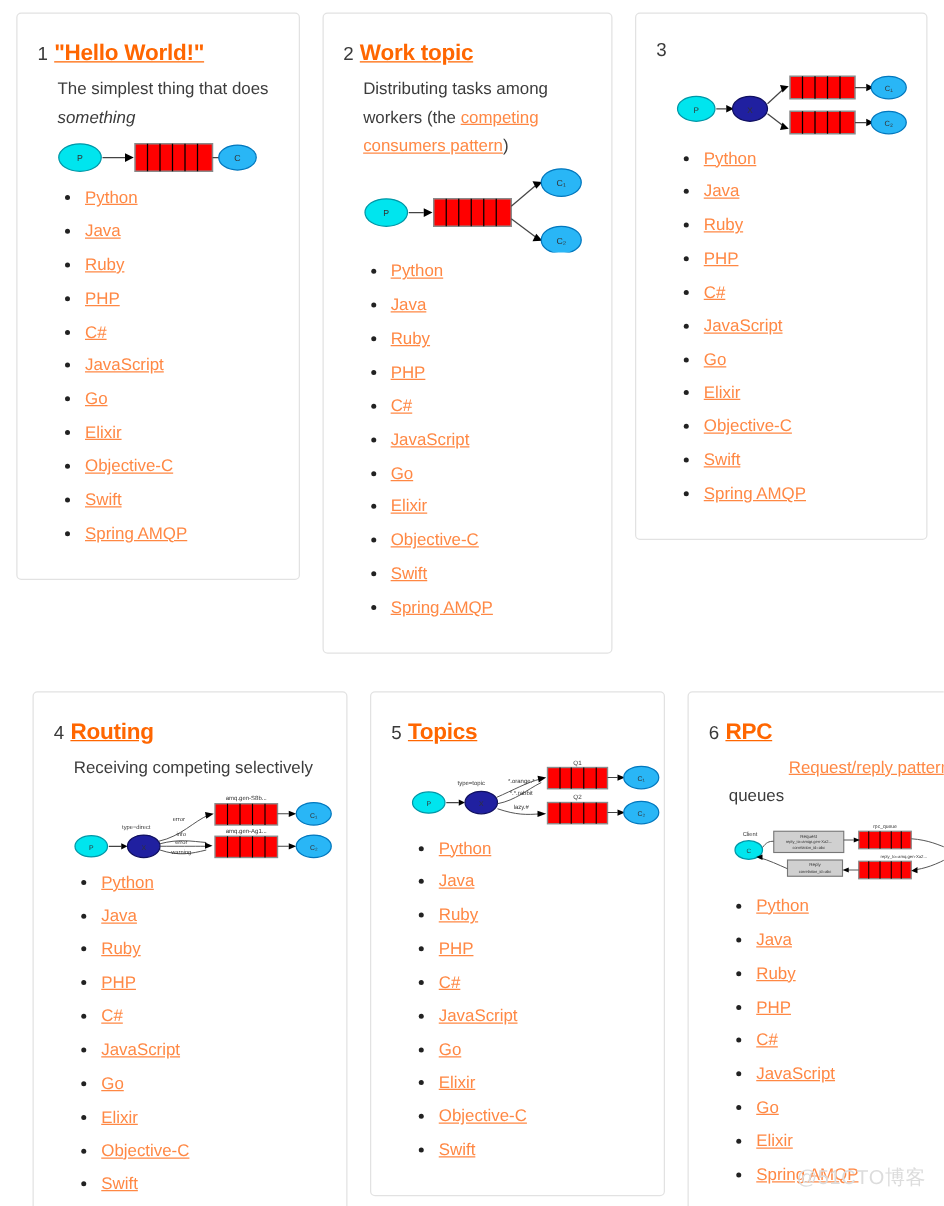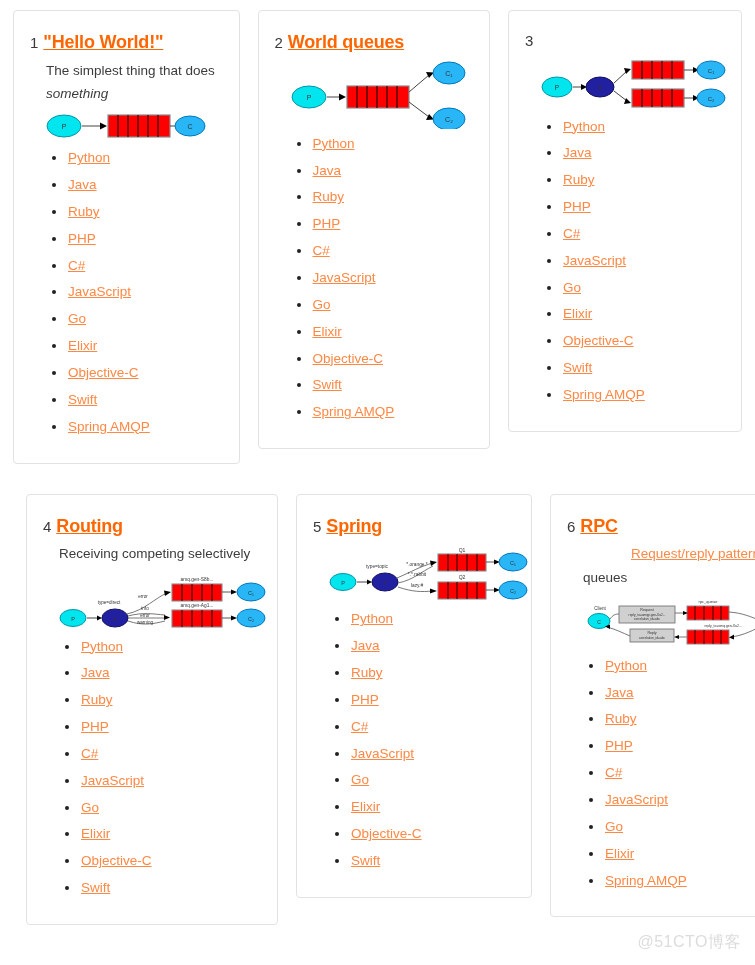--- a/index.html
+++ b/index.html
@@ -177,23 +177,24 @@
           <li><a>Objective-C</a></li>
           <li><a>Swift</a></li>
           <li><a>Spring AMQP</a></li>
         </ul>
       </div>
     </div>
 
     <div class="card card-2">
       <div class="card-head">
         <span class="card-num">2</span>
-        <span class="card-title">World queues</span>
-      </div>
-      <div class="card-body">
+        <span class="card-title">Work topic</span>
+      </div>
+      <div class="card-body">
+        <p class="desc"><span>Distributing tasks among workers (the </span><span class="inline-link">competing consumers pattern</span><span>)</span></p>
         <div class="diagram">
           <svg width="180" height="70" viewBox="0 0 180 70">
             <ellipse cx="18" cy="38" rx="17" ry="11" fill="#00e5ee" stroke="#0097a7" stroke-width="1"></ellipse>
             <text class="dgtext" x="18" y="41" font-size="7" text-anchor="middle">P</text>
             <line x1="36" y1="38" x2="48" y2="38" stroke="#444" stroke-width="1"></line>
             <polygon points="48,34.5 55,38 48,41.5" fill="#000"></polygon>
             <g>
               <rect x="56" y="27" width="62" height="22" fill="#ff0000" stroke="#8a8a8a" stroke-width="1.2"></rect>
               <line x1="66" y1="27" x2="66" y2="49" stroke="#000" stroke-width="1"></line>
               <line x1="76" y1="27" x2="76" y2="49" stroke="#000" stroke-width="1"></line>
@@ -351,21 +352,21 @@
           <li><a>Objective-C</a></li>
           <li><a>Swift</a></li>
 
         </ul>
       </div>
     </div>
 
     <div class="card card-5">
       <div class="card-head">
         <span class="card-num">5</span>
-        <span class="card-title">Spring</span>
+        <span class="card-title">Topics</span>
       </div>
       <div class="card-body">
         <div class="diagram">
           <svg width="200" height="62" viewBox="0 0 200 62">
             <ellipse cx="14" cy="40" rx="13" ry="8.5" fill="#00e5ee" stroke="#0097a7" stroke-width="1"></ellipse>
             <text class="dgtext" x="14" y="43" font-size="5.5" text-anchor="middle">P</text>
             <line x1="28" y1="40" x2="38" y2="40" stroke="#444" stroke-width="1"></line>
             <polygon points="38,37.5 43,40 38,42.5" fill="#000"></polygon>
             <ellipse cx="56" cy="40" rx="13" ry="9" fill="#2020a0" stroke="#101060" stroke-width="1"></ellipse>
             <text class="dgtext" x="56" y="43" font-size="5.5" text-anchor="middle" fill="#fff">X</text>

